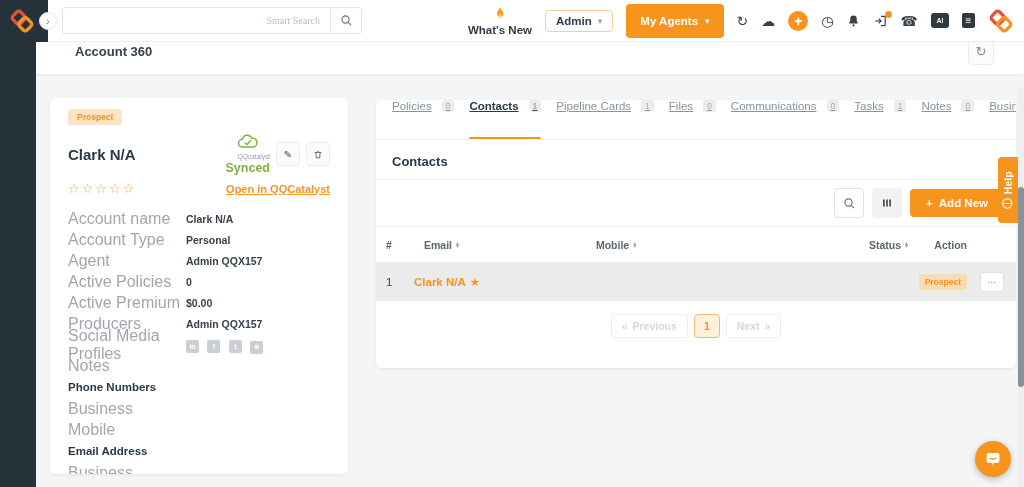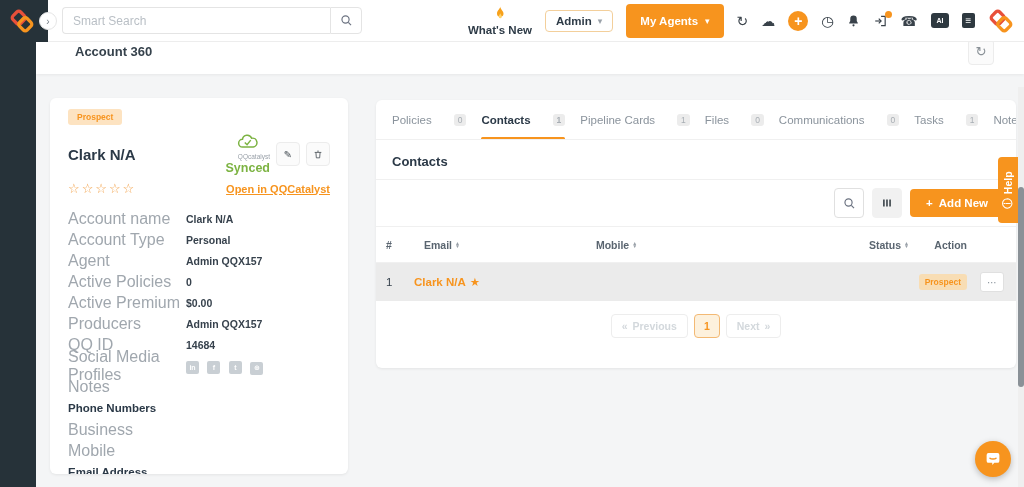--- a/index.html
+++ b/index.html
@@ -12,21 +12,21 @@
   .corner svg { margin-left:9px; }
   .side-toggle { position:absolute; left:39px; top:12px; width:18px; height:18px; border-radius:50%; background:#fff; border:1px solid #e6e6e6; z-index:7; display:flex; align-items:center; justify-content:center; font-size:10px; color:#7a828a; cursor:pointer; }
   .side-icons { position:absolute; top:56px; left:0; width:36px; display:flex; flex-direction:column; }
   .side-item { height:27px; display:flex; align-items:center; justify-content:center; color:#cfd6da; font-size:13px; cursor:pointer; }
   .side-item.active { background:#4d575e; border-left:3px solid #f7941e; height:28px; }
   .side-item .glyph { display:block; line-height:1; }
 
   
   .topbar { position:absolute; left:48px; top:0; right:0; height:42px; background:#fff; border-bottom:1px solid #ededed; display:flex; align-items:center; padding:0 10px 0 14px; z-index:4; }
   .search-wrap { display:flex; align-items:stretch; height:27px; }
-  .search-input { width:268px; border:1px solid #e4e4e4; border-right:0; border-radius:4px 0 0 4px; padding:0 10px; font-size:12px; color:#4a545c; outline:none; font-family:Liberation Sans, sans-serif; }
+  .search-input { width:268px; border:1px solid #e4e4e4; border-right:0; border-radius:4px 0 0 4px; padding:0 10px; font-size:10px; color:#4a545c; outline:none; font-family:Liberation Serif, serif;text-align:right; }
   .search-input::placeholder { color:#b9bfc5; }
   .search-btn { width:32px; border:1px solid #e4e4e4; border-radius:0 4px 4px 0; background:#fff; display:flex; align-items:center; justify-content:center; cursor:pointer; }
   .topbar-right { margin-left:auto; display:flex; align-items:center; gap:13px; }
   .whats-new { display:flex; align-items:center; gap:4px; font-size:11.5px; font-weight:bold; color:#2e3b47; cursor:pointer; white-space:nowrap;flex-direction:column; }
   .admin-dd { display:flex; align-items:center; gap:6px; border:1px solid #f3cf9b; border-radius:4px; background:#fff; padding:4px 10px; font-size:11.5px; font-weight:bold; color:#2e3b47; cursor:pointer; }
   .admin-dd .chev { color:#9aa1a9; font-size:9px; }
   .agents-btn { display:flex; align-items:center; gap:7px; background:#f7941e; border:none; border-radius:4px; color:#fff; font-weight:bold; font-size:11.5px; padding:11px 14px; cursor:pointer; font-family:inherit; }
   .agents-btn .chev { font-size:9px; }
   .nav-ico { color:#39424a; font-size:14px; line-height:1; cursor:pointer; display:flex; align-items:center; justify-content:center; position:relative; }
   .add-circle { width:20px; height:20px; border-radius:50%; background:#f7941e; color:#fff; font-size:14px; font-weight:bold; display:flex; align-items:center; justify-content:center; cursor:pointer; }
@@ -55,21 +55,21 @@
   .details { margin-top:12px; }
   .drow { display:flex; align-items:center; height:21px; }
   .dlabel { width:118px; flex:none; font-size:16px; color:#a0a7ae; }
   .dvalue { font-size:10.5px; font-weight:bold; color:#37424d; }
   .dheading { height:22px; display:flex; align-items:center; font-size:11.5px; font-weight:bold; color:#2b3947; }
   .social-ico { width:13px; height:13px; background:#c9cfd4; border-radius:2px; color:#fff; font-size:7px; font-weight:bold; display:inline-flex; align-items:center; justify-content:center; margin-right:4px; cursor:pointer; }
 
   
   .main-card { position:absolute; left:376px; top:100px; width:640px; height:268px; background:#fff; border-radius:6px; box-shadow:0 1px 3px rgba(0,0,0,.07); overflow:hidden; z-index:1; }
   .tabs { display:flex; align-items:center; gap:15px; height:40px; padding:0 16px; border-bottom:1px solid #f0f0f0; white-space:nowrap; overflow:hidden; }
-  .tab { position:relative; height:40px; display:flex; align-items:center; gap:22px; font-size:11.5px; color:#8a939c; cursor:pointer; flex:none; }
+  .tab { position:relative; height:40px; display:flex; align-items:flex-start; gap:10px; font-size:11.5px; color:#8a939c; cursor:pointer; flex:none;text-decoration:underline; }
   .tab.active { color:#2b3947; font-weight:bold; }
   .tab.active::after { content:""; position:absolute; left:0; right:0; bottom:0; height:3px; background:#f7941e; border-radius:2px; }
   .tbadge { background:#ececec; color:#a7adb3; font-size:8.5px; padding:1px 4px; border-radius:3px; }
   .tbadge:empty { display:none; }
   .section-head { font-size:13px; font-weight:bold; color:#2b3947; margin:14px 16px 10px 16px; }
   .toolbar { display:flex; align-items:center; justify-content:flex-end; gap:8px; padding:8px 12px; border-top:1px solid #f0f0f0; border-bottom:1px solid #f0f0f0; }
   .tool-btn { width:30px; height:30px; background:#fff; border:1px solid #e0e0e0; border-radius:4px; display:flex; align-items:center; justify-content:center; cursor:pointer; }
   .tool-btn.gray { background:#f1f1f1; border-color:#f1f1f1; }
   .add-new-btn { display:flex; align-items:center; gap:6px; background:#f7941e; border:none; border-radius:4px; color:#fff; font-weight:bold; font-size:11.5px; padding:8px 16px; cursor:pointer; font-family:inherit; }
   .trow { display:grid; grid-template-columns:28px 120px 165px 210px 58px 37px; align-items:center; padding:0 10px; }
@@ -283,24 +283,20 @@
       </div>
     <div class="drow">
         <span class="dlabel">Active Premium</span>
         <span class="dvalue">$0.00</span>
       </div>
     <div class="drow">
         <span class="dlabel">Producers</span>
         <span class="dvalue">Admin QQX157</span>
       </div>
     <div class="drow">
-        <span class="dlabel">QQ ID</span>
-        <span class="dvalue">14684</span>
-      </div>
-    <div class="drow">
       <span class="dlabel">Social Media Profiles</span>
       <span>
         <span class="social-ico">
             <span>in</span>
           </span>
         <span class="social-ico">
             <span>f</span>
           </span>
         <span class="social-ico">
             <span>t</span>

